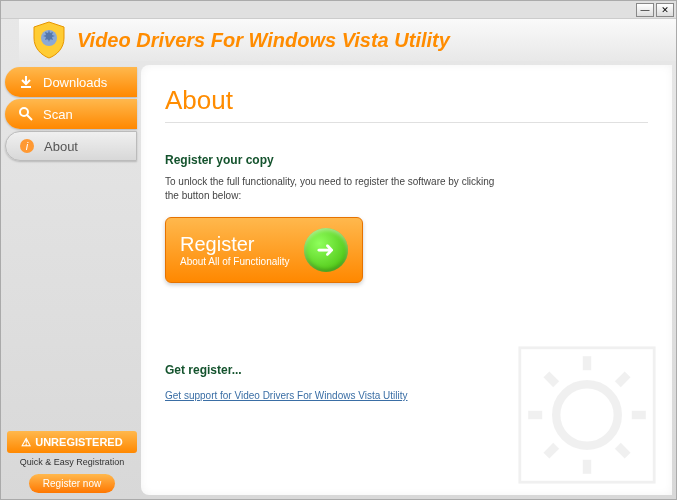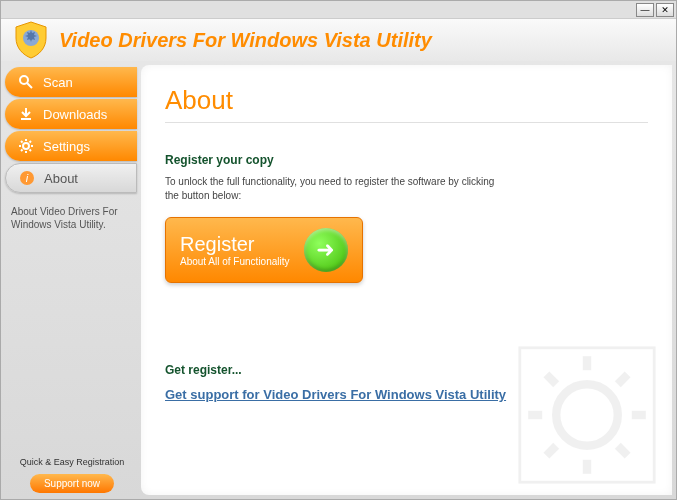--- a/index.html
+++ b/index.html
@@ -1,20 +1,20 @@
 <!DOCTYPE html>
 <html><head>
 <meta charset="utf-8">
 <style>
 * { margin: 0; padding: 0; box-sizing: border-box; font-family: Arial, sans-serif; }
 body { width: 677px; height: 500px; background: #f0f0f0; overflow: hidden; }
 .window { width: 677px; height: 500px; background: linear-gradient(to bottom, #e8e8e8, #d8d8d8); border: 1px solid #aaa; position: relative; }
 .titlebar { height: 18px; background: #e0e0e0; display: flex; justify-content: flex-end; align-items: center; padding: 0 2px; border-bottom: 1px solid #ccc; }
 .winbtn { width: 18px; height: 14px; margin-left: 2px; border: 1px solid #888; background: linear-gradient(#fff,#ddd); font-size: 9px; display: flex; align-items: center; justify-content: center; cursor: pointer; }
-.header { height: 42px; display: flex; align-items: center; padding: 8px 10px; background: linear-gradient(to bottom, #fafafa, #e8e8e8); }
+.header { height: 42px; display: flex; align-items: center; padding: 8px 10px; background: linear-gradient(to bottom, #fafafa, #e8e8e8); margin-left: 18px; }
 .shield { width: 40px; height: 40px; margin-right: 8px; }
 .apptitle { font-size: 20px; font-weight: bold; color: #ff8c00; font-style: italic; }
 .body { display: flex; height: 438px; }
 .sidebar { width: 140px; padding: 4px; }
 .navitem { height: 30px; margin: 2px 0; border-radius: 15px 0 0 15px; background: linear-gradient(to bottom, #ffb84d, #ff8800); color: #fff; display: flex; align-items: center; padding-left: 12px; font-size: 13px; cursor: pointer; box-shadow: 0 1px 2px rgba(0,0,0,0.2); }
 .navitem.active { background: linear-gradient(to bottom, #f0f0f0, #d8d8d8); color: #555; border: 1px solid #bbb; }
 .navicon { width: 18px; height: 18px; margin-right: 8px; display: inline-flex; align-items: center; justify-content: center; }
 .sidebar-text { font-size: 10px; color: #555; padding: 10px 6px; line-height: 1.3; }
 .sidebar-bottom { position: absolute; bottom: 6px; left: 6px; width: 130px; text-align: center; }
 .unreg-badge { height: 22px; background: linear-gradient(to bottom, #ffb84d, #ff8800); color: #fff; font-weight: bold; font-size: 11px; display: flex; align-items: center; justify-content: center; border-radius: 3px; margin-bottom: 4px; }
@@ -24,21 +24,21 @@
 .main { flex: 1; background: #fff; border-radius: 8px 0 0 8px; margin: 4px 4px 4px 0; padding: 20px 24px; position: relative; box-shadow: inset 0 0 8px rgba(0,0,0,0.05); }
 .page-title { font-size: 26px; color: #ff8c00; font-weight: normal; border-bottom: 1px solid #e0e0e0; padding-bottom: 6px; margin-bottom: 30px; }
 .section-h { font-size: 12px; font-weight: bold; color: #14532d; margin-bottom: 8px; }
 .section-p { font-size: 10px; color: #444; line-height: 1.4; margin-bottom: 14px; max-width: 330px; }
 .big-register { display: inline-flex; align-items: center; background: linear-gradient(to bottom, #ffb84d, #ff8800); border-radius: 6px; padding: 10px 14px; cursor: pointer; box-shadow: 0 2px 4px rgba(0,0,0,0.2); border: 1px solid #e67300; }
 .big-register .txt { color: #fff; margin-right: 14px; }
 .big-register .main-label { font-size: 20px; font-weight: normal; display: block; }
 .big-register .sub-label { font-size: 10px; display: block; }
 .arrow-circle { width: 44px; height: 44px; border-radius: 50%; background: radial-gradient(circle at 35% 35%, #8fff5c, #3cb500); display: flex; align-items: center; justify-content: center; color: #fff; font-size: 22px; box-shadow: inset 0 2px 4px rgba(255,255,255,0.5), inset 0 -2px 4px rgba(0,0,0,0.3); }
 .support-sec { margin-top: 80px; }
-.support-link { font-size: 13px; color: #3a6ea5; text-decoration: underline; cursor: pointer; font-weight: bold; }
+.support-link { font-size: 10px; color: #3a6ea5; text-decoration: underline; cursor: pointer; }
 .bg-gear { position: absolute; right: 10px; bottom: 10px; width: 150px; height: 140px; opacity: 0.12; }
 </style>
 </head>
 <body>
 
 <div class="window">
   <div class="titlebar">
     <div class="winbtn">—</div>
     <div class="winbtn">✕</div>
   </div>
@@ -53,58 +53,49 @@
         </g>
     </svg>
     <div class="apptitle">Video Drivers For Windows Vista Utility</div>
   </div>
 
   <div class="body">
     <div class="sidebar">
       <div class="navitem">
         <span class="navicon">
           <svg width="16" height="16" viewBox="0 0 16 16">
-              <circle cx="6" cy="6" r="4" fill="none" stroke="#fff" stroke-width="2"></circle>
-              <line x1="9" y1="9" x2="14" y2="14" stroke="#fff" stroke-width="2"></line>
-            </svg>
-        </span>
-        <span>Scan</span>
-      </div>
-      <div class="navitem">
-        <span class="navicon">
-          <svg width="16" height="16" viewBox="0 0 16 16">
               <path d="M8 2 v7 M4 6 l4 4 l4 -4 M3 13 h10" stroke="#fff" stroke-width="2" fill="none"></path>
             </svg>
         </span>
         <span>Downloads</span>
       </div>
       <div class="navitem">
         <span class="navicon">
           <svg width="16" height="16" viewBox="0 0 16 16">
-              <circle cx="8" cy="8" r="3" fill="none" stroke="#fff" stroke-width="2"></circle>
-              <path d="M8 1 v2 M8 13 v2 M1 8 h2 M13 8 h2 M3 3 l1.5 1.5 M11.5 11.5 L13 13 M3 13 l1.5 -1.5 M11.5 4.5 L13 3" stroke="#fff" stroke-width="2"></path>
+              <circle cx="6" cy="6" r="4" fill="none" stroke="#fff" stroke-width="2"></circle>
+              <line x1="9" y1="9" x2="14" y2="14" stroke="#fff" stroke-width="2"></line>
             </svg>
         </span>
-        <span>Settings</span>
+        <span>Scan</span>
       </div>
       <div class="navitem active">
         <span class="navicon">
           <svg width="16" height="16" viewBox="0 0 16 16">
               <circle cx="8" cy="8" r="7" fill="#ff9933"></circle>
               <text x="8" y="12" text-anchor="middle" fill="#fff" font-size="11" font-style="italic" font-family="serif">i</text>
             </svg>
         </span>
         <span>About</span>
       </div>
 
-      <div class="sidebar-text">About Video Drivers For Windows Vista Utility.</div>
 
       <div class="sidebar-bottom">
+        <div class="unreg-badge">UNREGISTERED</div>
         <div class="quick-reg">Quick &amp; Easy Registration</div>
-        <div class="regnow-btn">Support now</div>
+        <div class="regnow-btn">Register now</div>
       </div>
     </div>
 
     <div class="main">
       <svg class="bg-gear" viewBox="0 0 100 100">
         <rect x="2" y="2" width="96" height="96" fill="none" stroke="#888" stroke-width="2"></rect>
         <circle cx="50" cy="50" r="22" fill="none" stroke="#888" stroke-width="6"></circle>
         <g stroke="#888" stroke-width="6">
             <line x1="50" y1="18" x2="50" y2="8"></line>
             <line x1="50" y1="82" x2="50" y2="92"></line>

